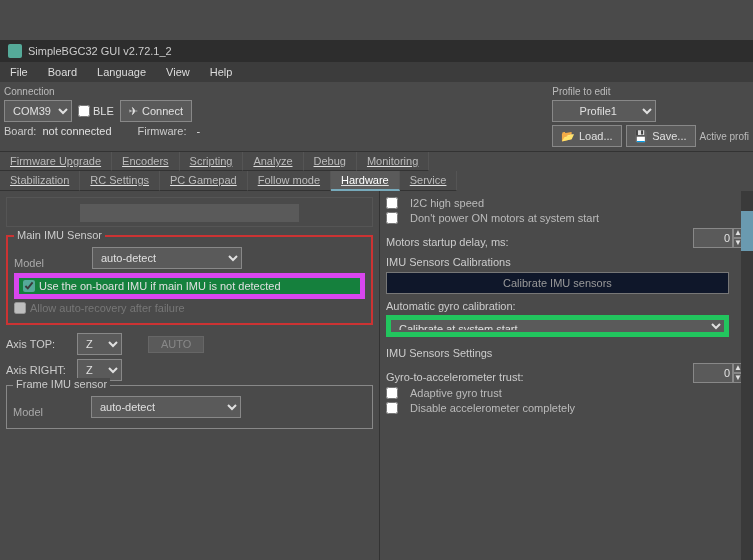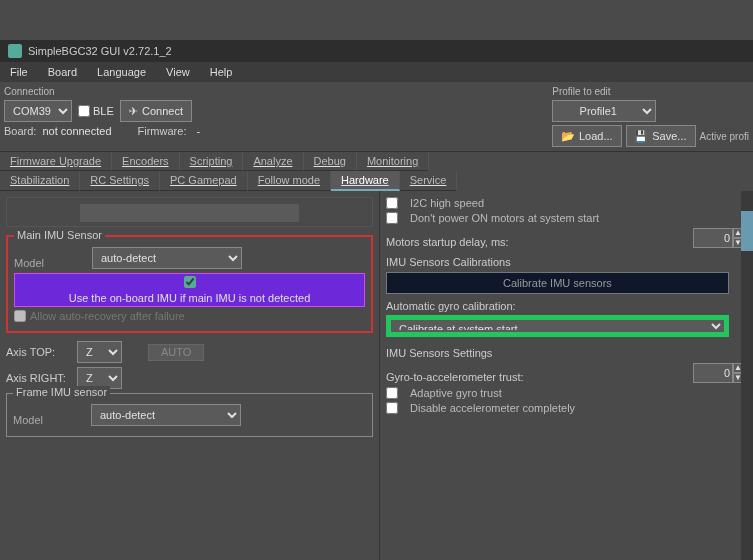--- a/index.html
+++ b/index.html
@@ -162,24 +162,23 @@
     select.auto-detect {
       width: 150px;
     }
     .checkbox-row {
       display: flex;
       align-items: center;
       gap: 4px;
       margin-bottom: 3px;
     }
     .checkbox-row.highlighted {
-      background: #6d28d9;
+      background: #15803d;
       padding: 2px 4px;
-      border: 1px solid #d946ef;
-      flex-direction: column;
+      border: 5px solid #d946ef;
     }
     .checkbox-row.disabled {
       color: #777;
     }
     .axis-row {
       display: flex;
       align-items: center;
       gap: 6px;
       margin-bottom: 4px;
     }

